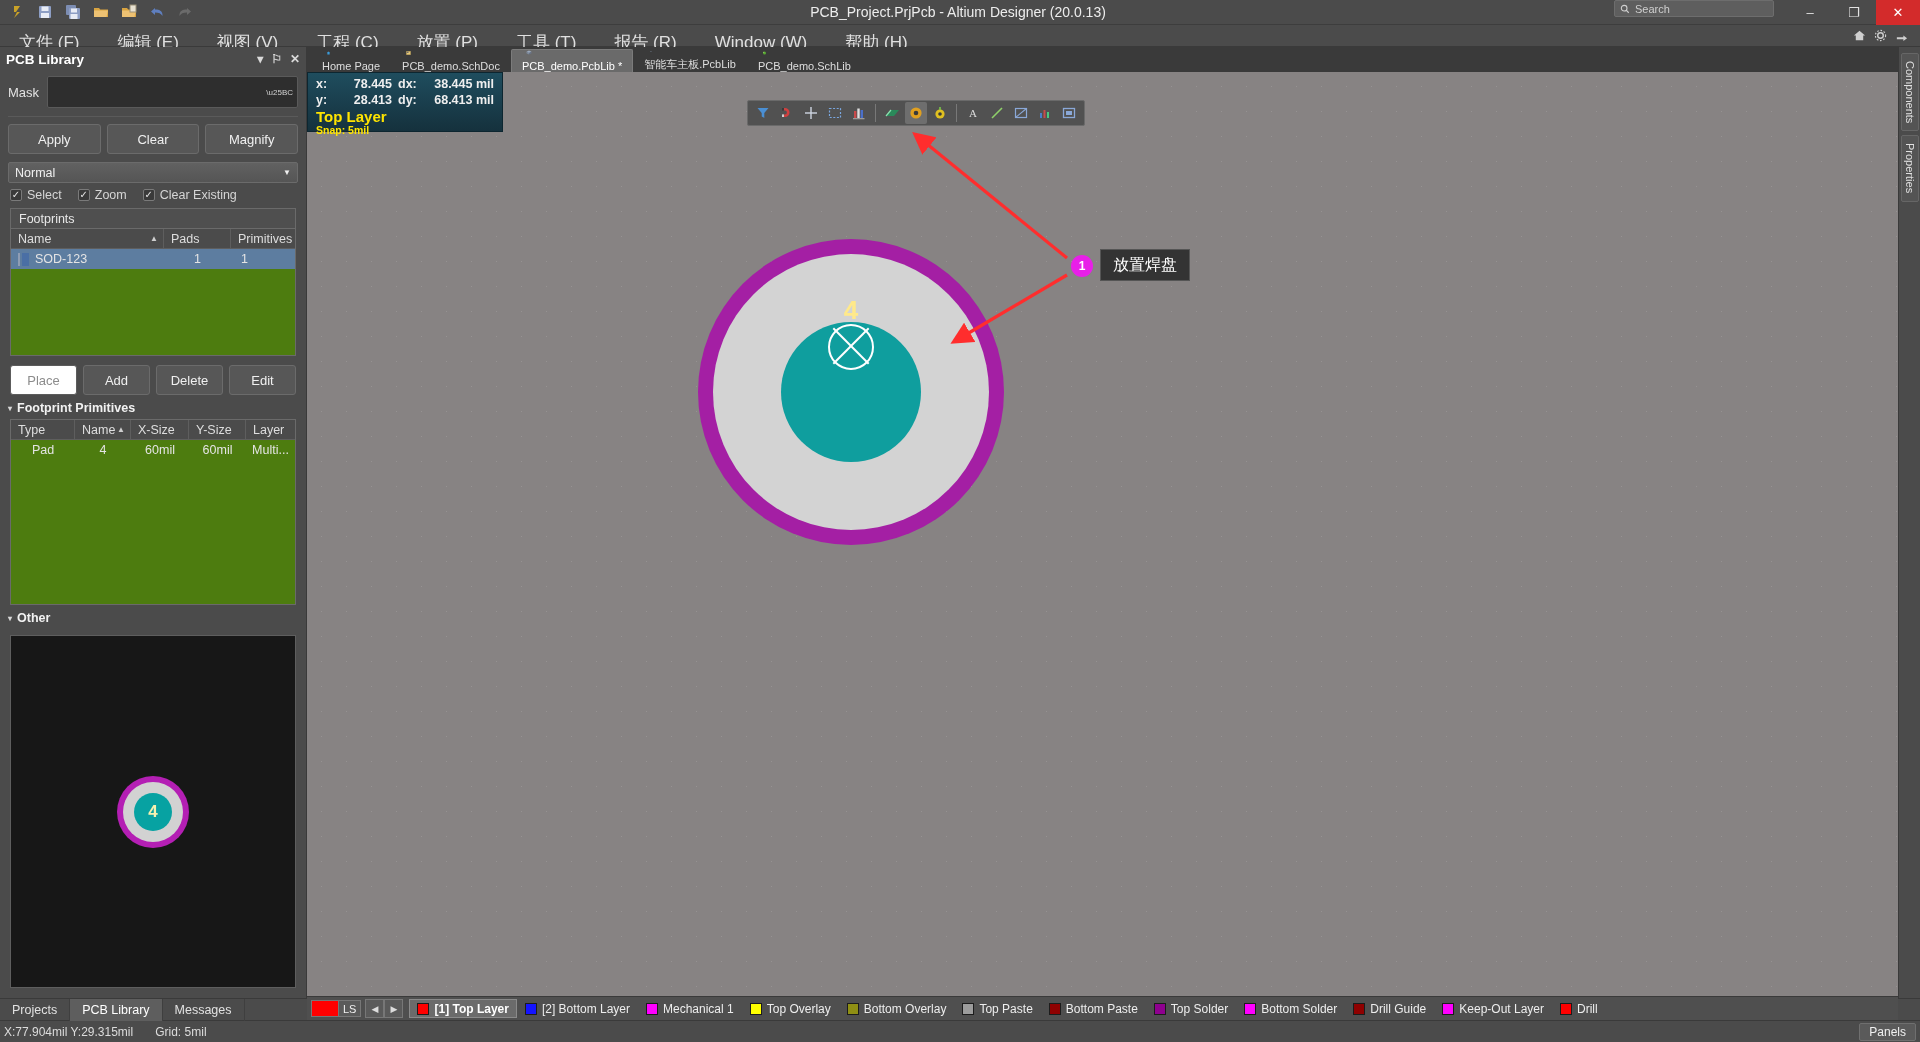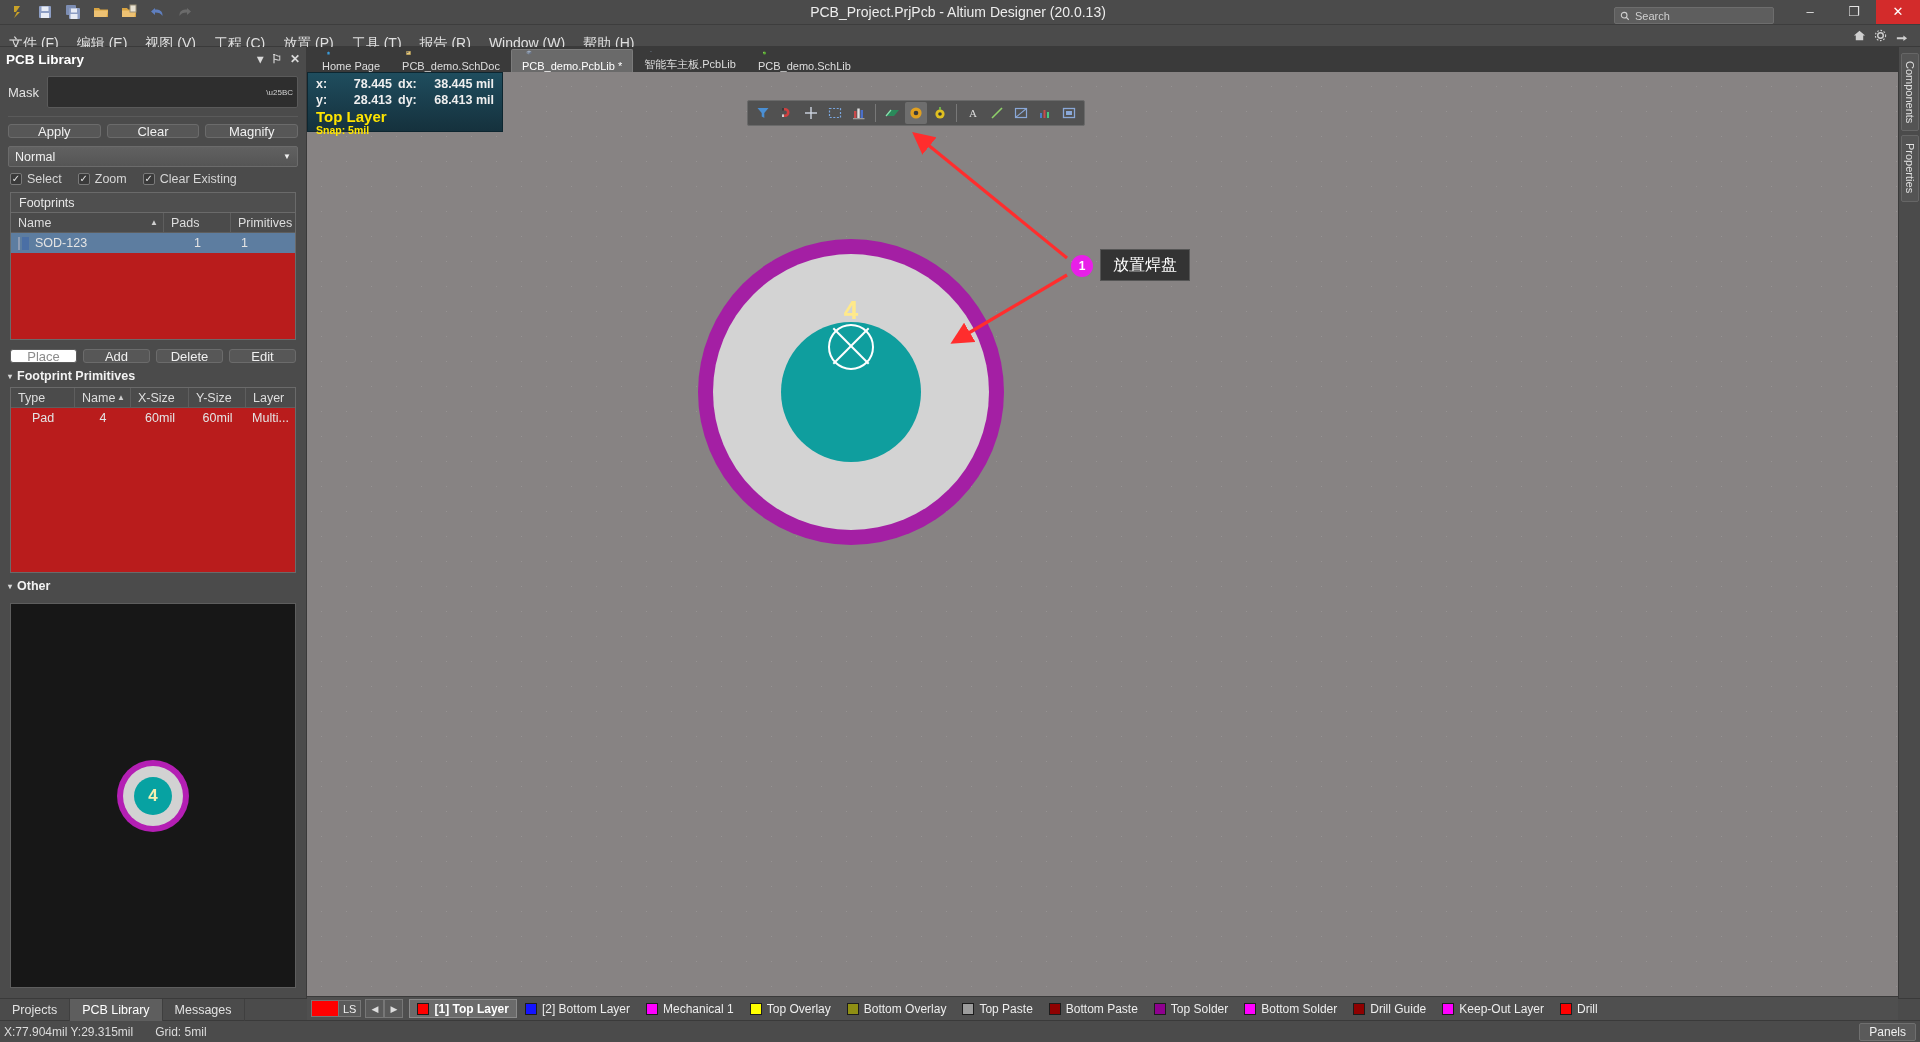--- a/index.html
+++ b/index.html
@@ -19,39 +19,39 @@
   }
   .qat{ display:flex; align-items:center; gap:2px; padding-left:4px; }
   .qat .ic{
     width:26px; height:22px; display:flex; align-items:center; justify-content:center;
     border-radius:2px; cursor:pointer;
   }
   .title-text{
     position:absolute; left:0; right:4px; text-align:center;
     font-size:14px; color:#ededed; pointer-events:none;
   }
-  .tb-right{ margin-left:auto; display:flex; align-items:flex-end; height:100%; }
+  .tb-right{ margin-left:auto; display:flex; align-items:flex-start; height:100%; }
   .searchbox{
     width:160px; height:17px; background:#5e5e5e; border:1px solid #6d6d6d; border-radius:2px;
     display:flex; align-items:center; gap:5px; padding:0 5px; margin-right:14px; color:#cfcfcf;
     font-size:11px;
   }
   .wbtn{
     width:44px; height:25px; display:flex; align-items:center; justify-content:center;
     color:#e3e3e3; font-size:13px; cursor:pointer;
   }
   .wbtn.close{ background:#d32b2b; color:#fff; }
 
   
   .menubar{
     height:22px; background:#4b4b4b; display:flex; align-items:center;
     flex:0 0 22px; position:relative; border-bottom:1px solid #3a3a3a;
   }
   .menubar .mi{
-    padding:0 9px; height:22px; line-height:22px; font-size:14px; color:#e0e0e0; cursor:pointer;margin-top:14px;
+    padding:0 19px; height:22px; line-height:22px; font-size:17px; color:#e0e0e0; cursor:pointer;margin-top:14px;
   }
   .menubar .right{ margin-left:auto; display:flex; align-items:center; gap:3px; padding-right:10px; }
   .menubar .right .ic{ width:18px; height:18px; display:flex; align-items:center; justify-content:center; cursor:pointer; color:#cfcfcf; }
 
   
   .body{ flex:1 1 auto; display:flex; min-height:0; position:relative; }
 
   
   .leftpanel{
     width:307px; flex:0 0 307px; background:#4b4b4b; display:flex; flex-direction:column;
@@ -68,41 +68,41 @@
   .mask-row .lab{ font-size:13px; color:#e2e2e2; }
   .combo{
     flex:1; height:20px; background:#2e2e2e; border:1px solid #5a5a5a; border-radius:2px;
     display:flex; align-items:center; padding:15px 4px; font-size:12px; color:#ddd; position:relative;
   }
   .combo .arrow{ margin-left:auto; font-size:8px; color:#d2d2d2; }
   .hr{ height:1px; background:#5a5a5a; margin:4px 8px 0 8px; }
 
   .btnrow{ display:flex; gap:6px; padding:7px 8px 0 8px; }
   .btn{
-    flex:1; height:14px; background:#575757; border:1px solid #6b6b6b; border-radius:3px;
+    flex:1; height:30px; background:#575757; border:1px solid #6b6b6b; border-radius:3px;
     display:flex; align-items:center; justify-content:center; font-size:13px; color:#f0f0f0; cursor:pointer;
   }
   .btn.disabled{ color:#8c8c8c; background:#ffffff; border-color:#5c5c5c; cursor:default; }
 
   .normal-combo{
     margin:8px 8px 0 8px; height:21px; background:linear-gradient(#616161,#555);
     border:1px solid #6b6b6b; border-radius:2px; display:flex; align-items:center;
     padding:0 6px; font-size:12.5px; color:#f0f0f0;
   }
   .normal-combo .arrow{ margin-left:auto; font-size:8px; }
 
   .checkrow{ display:flex; align-items:center; padding:5px 8px 4px 10px; gap:4px; font-size:12.5px; }
   .chk{ display:flex; align-items:center; gap:5px; margin-right:12px; cursor:pointer; }
   .cbox{
     width:12px; height:12px; background:#3a3a3a; border:1px solid #7a7a7a; border-radius:2px;
     display:flex; align-items:center; justify-content:center; color:#e6e6e6; font-size:10px; line-height:1;
   }
 
   .tablewrap{
-    margin:2px 10px 0 10px; border:1px solid #6a6a6a; background:#b91c1c;
+    margin:2px 10px 0 10px; border:1px solid #6a6a6a; background:#4d7c0f;
     display:flex; flex-direction:column;
   }
   .tbl-title{
     height:20px; background:#4f4f4f; border-bottom:1px solid #6a6a6a;
     display:flex; align-items:center; padding-left:8px; font-size:12.5px; color:#e8e8e8;
   }
   .tbl-head{ height:20px; display:flex; background:#4b4b4b; border-bottom:1px solid #5e5e5e; }
   .th{
     display:flex; align-items:center; padding-left:7px; font-size:12.5px; color:#dedede;
     border-right:1px solid #5e5e5e; position:relative;

